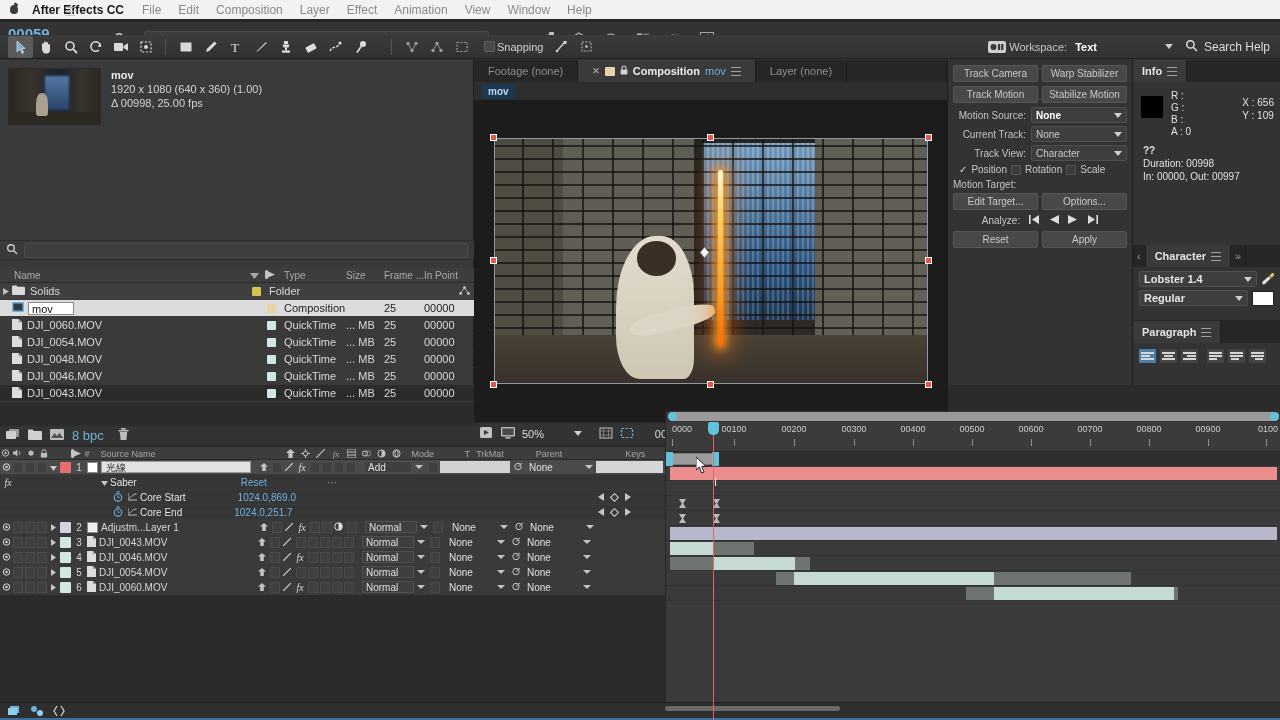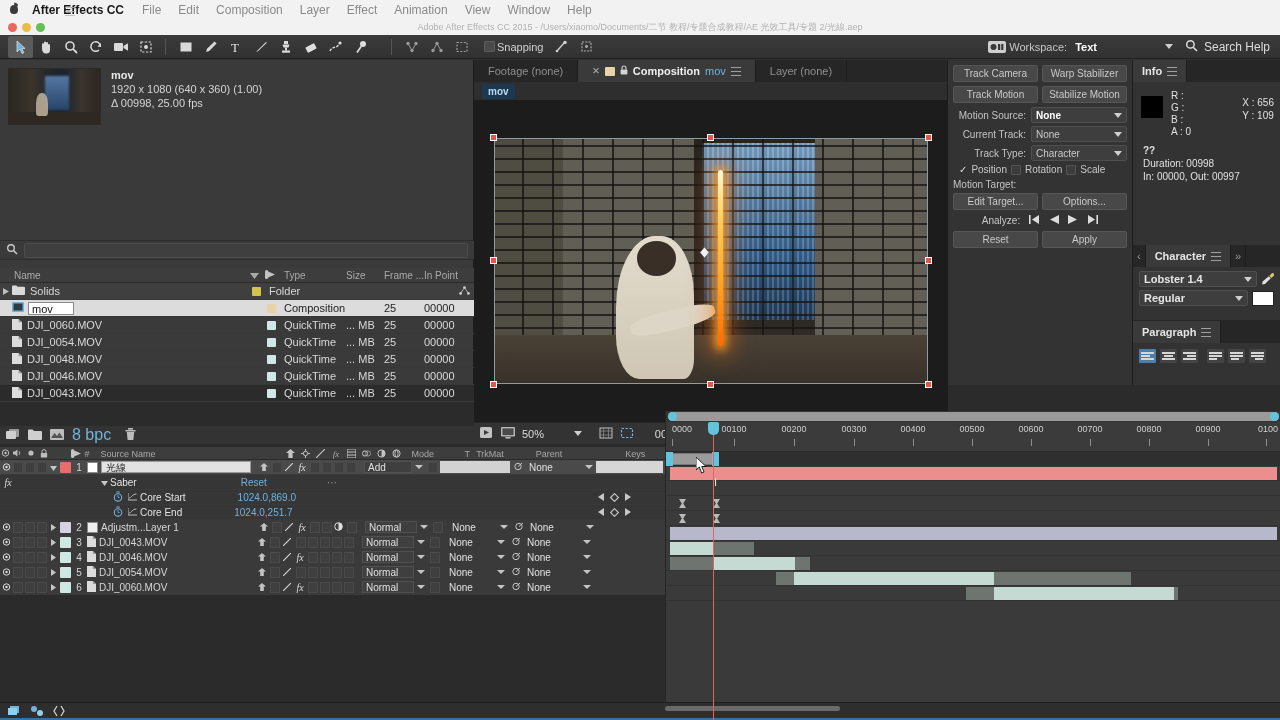--- a/index.html
+++ b/index.html
@@ -81,21 +81,21 @@
     background:#3d3d3d; border-bottom:1px solid #2b2b2b; font-size:10px; color:#a9a9a9;
     display:flex; align-items:center; }
   .plist { position:absolute; left:0; top:223px; width:474px; height:140px; }
   .prow { height:17px; display:flex; align-items:center; font-size:11px; color:#d8d8d8;
     border-bottom:1px solid #383838; }
   .prow.sel { background:#dcdcdc; color:#222; }
   .prow.folder { background:#3f3f3f; }
   .swatch { width:9px; height:9px; border-radius:1px; flex:none; }
   .pbottom { position:absolute; left:0; top:366px; width:474px; height:18px;
     background:#333; display:flex; align-items:center; gap:8px; padding-left:6px; }
-  .bpc { color:#6fb4d8; font-size:16px; }
+  .bpc { color:#6fb4d8; font-size:13px; }
 
   
   #comp { left:474px; top:60px; width:474px; height:325px; background:#2e2e2e;
     border-right:1px solid #1d1d1d; }
   .comptabs { height:22px; background:#262626; display:flex; }
   .ctab { display:flex; align-items:center; gap:5px; padding:0 14px; font-size:11px;
     color:#8f8f8f; border-right:1px solid #1c1c1c; }
   .ctab.active { background:#3a3a3a; color:#eee; font-weight:bold; }
   .ctab .cyan { color:#6fb2dd; font-weight:normal; }
   .compcrumb { height:18px; display:flex; align-items:center; padding-left:8px; background:#2e2e2e;}
@@ -233,28 +233,20 @@
     <div class="mmi">Edit</div>
     <div class="mmi">Composition</div>
     <div class="mmi">Layer</div>
     <div class="mmi">Effect</div>
     <div class="mmi">Animation</div>
     <div class="mmi">View</div>
     <div class="mmi">Window</div>
     <div class="mmi">Help</div>
   </div>
 
-  <div class="winstrip">
-    <div class="traffic">
-      <div class="tl r"></div>
-      <div class="tl y"></div>
-      <div class="tl g"></div>
-    </div>
-    <div class="wintitle">Adobe After Effects CC 2015 - /Users/xiaomo/Documents/二节 教程/专题合成教程/AE 光效工具/专题 2/光線.aep</div>
-  </div>
 
   <div class="toolbar">
     <div style="width:8px"></div>
     <div class="tool sel">
       <svg width="10" height="14" viewBox="0 0 10 14">
           <path d="M1 1 L1 12 L4 9 L6 13.5 L7.8 12.8 L5.9 8.4 L9 8.4 Z" fill="#6fb2dd" stroke="#e8e8e8" stroke-width=".7"></path>
         </svg>
     </div>
     <div class="tool">
       <svg width="14" height="14" viewBox="0 0 14 14">
@@ -771,21 +763,21 @@
         </div>
       </div>
       <div class="tkfield">
         <div class="tklab">Current Track:</div>
         <div class="tkdrop">
           <span>None</span>
           <span class="caret"></span>
         </div>
       </div>
       <div class="tkfield">
-        <div class="tklab">Track Type:</div>
+        <div class="tklab">Track View:</div>
         <div class="tkdrop">
           <span>Character</span>
           <span class="caret"></span>
         </div>
       </div>
       <div class="tkchecks">
         <span style="color:#dcdcdc">✓</span>
         <span>Position</span>
         <span class="cbx"></span>
         <span>Rotation</span>

